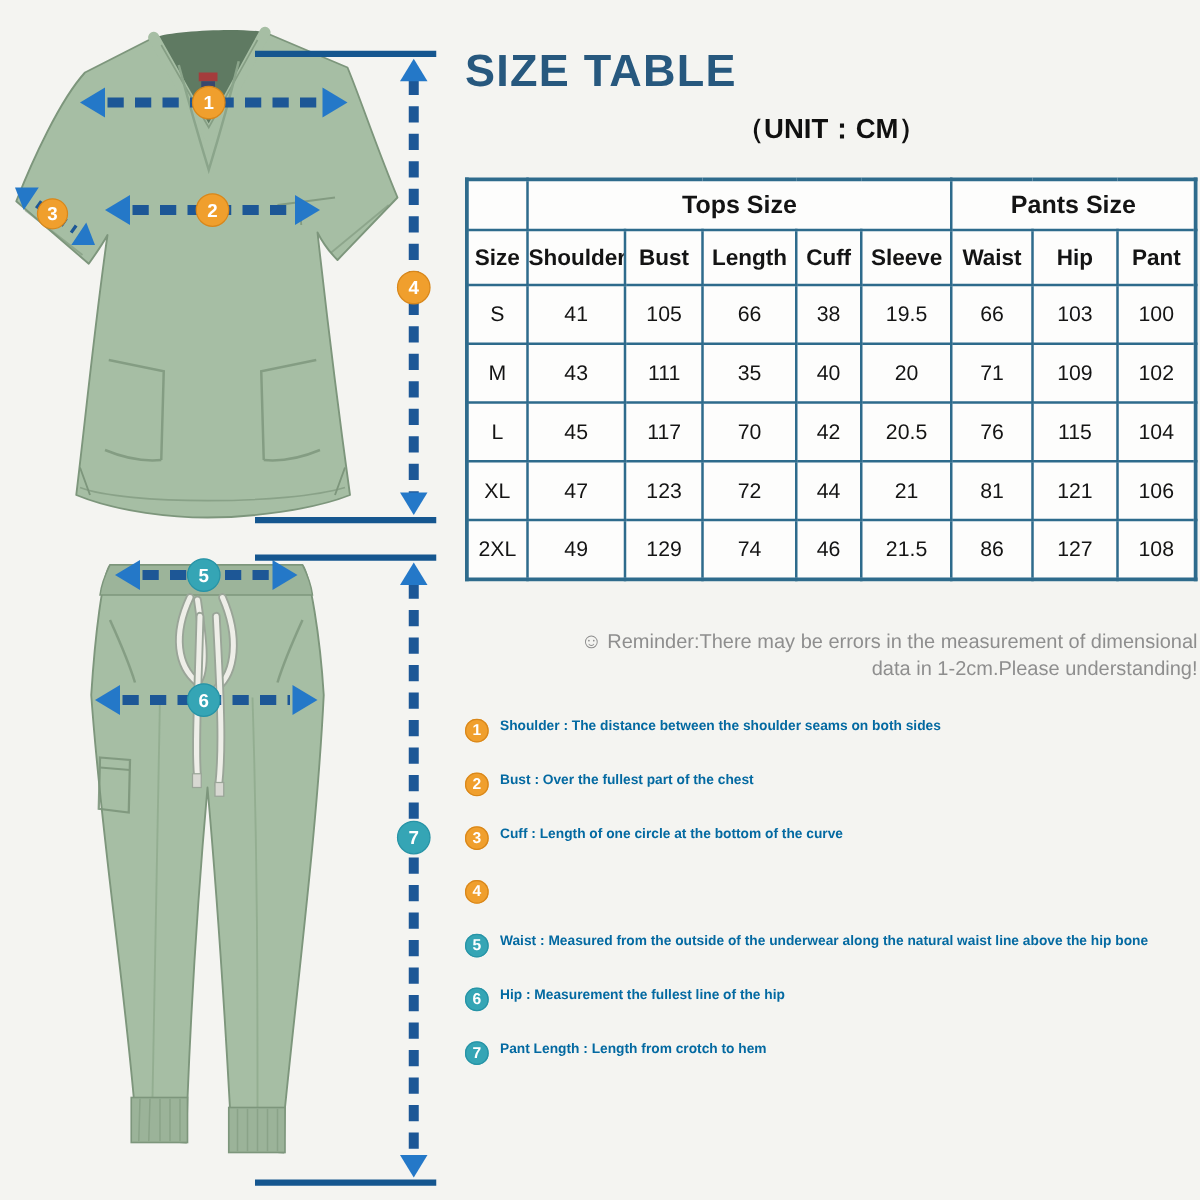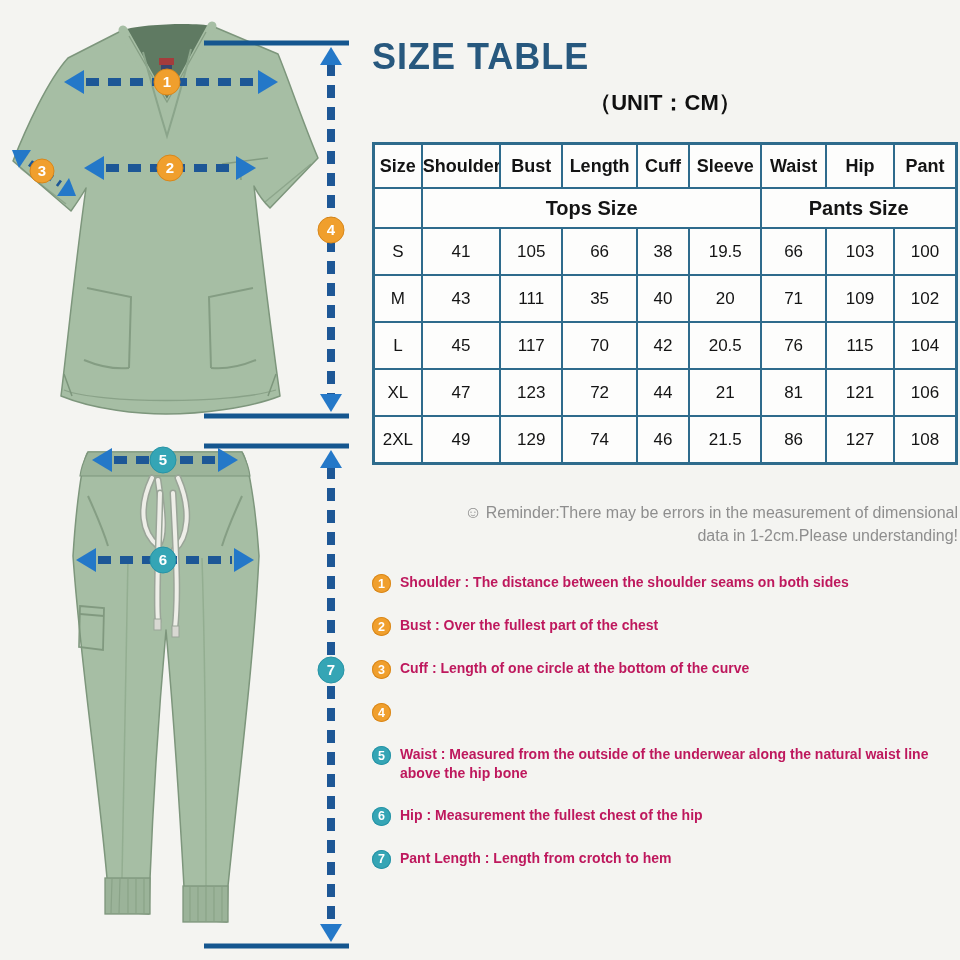--- a/index.html
+++ b/index.html
@@ -46,21 +46,21 @@
     display:flex; align-items:flex-start; gap:9px; margin-bottom:23px;
   }
   .note-badge{
     width:19px; height:19px; border-radius:50%; flex:0 0 19px;
     display:flex; align-items:center; justify-content:center;
     color:#fff; font-size:12.5px; font-weight:700; margin-top:1px;
   }
   .badge-orange{background:#f09f2d; box-shadow:inset 0 0 0 1px #d8871b;}
   .badge-teal{background:#35a5b5; box-shadow:inset 0 0 0 1px #2793a6;}
   .note-text{
-    font-size:14px; font-weight:700; color:#be185d; line-height:1.35;
+    font-size:11px; font-weight:700; color:#0369a1; line-height:1.35;
     max-width:552px;
   }
   svg text.badge-num{
     font-family:"Liberation Sans", sans-serif;
     font-size:15px; font-weight:700; fill:#ffffff;
   }
 </style>
 </head>
 <body>
 
@@ -243,35 +243,35 @@
           <col style="width:62px">
         <col style="width:74px">
           <col style="width:52px">
           <col style="width:72px">
         <col style="width:64px">
           <col style="width:68px">
           <col style="width:62px">
       </colgroup>
       <thead>
         <tr>
+          <th class="group-h"></th>
+          <th class="group-h" colspan="5">Tops Size</th>
+          <th class="group-h" colspan="3">Pants Size</th>
+        </tr>
+        <tr>
           <th class="col-h">Size</th>
           <th class="col-h">Shoulder</th>
           <th class="col-h">Bust</th>
           <th class="col-h">Length</th>
           <th class="col-h">Cuff</th>
           <th class="col-h">Sleeve</th>
           <th class="col-h">Waist</th>
           <th class="col-h">Hip</th>
           <th class="col-h">Pant</th>
         </tr>
-        <tr>
-          <th class="group-h"></th>
-          <th class="group-h" colspan="5">Tops Size</th>
-          <th class="group-h" colspan="3">Pants Size</th>
-        </tr>
       </thead>
       <tbody>
         <tr>
           <td class="cell">S</td>
           <td class="cell">41</td>
           <td class="cell">105</td>
           <td class="cell">66</td>
           <td class="cell">38</td>
           <td class="cell">19.5</td>
           <td class="cell">66</td>
@@ -345,21 +345,21 @@
       </div>
       <div class="note">
         <span class="note-badge badge-orange">4</span>
       </div>
       <div class="note">
         <span class="note-badge badge-teal">5</span>
         <span class="note-text">Waist : Measured from the outside of the underwear along the natural waist line above the hip bone</span>
       </div>
       <div class="note">
         <span class="note-badge badge-teal">6</span>
-        <span class="note-text">Hip : Measurement the fullest chest of the hip</span>
+        <span class="note-text">Hip : Measurement the fullest line of the hip</span>
       </div>
       <div class="note">
         <span class="note-badge badge-teal">7</span>
         <span class="note-text">Pant Length : Length from crotch to hem</span>
       </div>
     </div>
 
   </div>
 </div>
 

